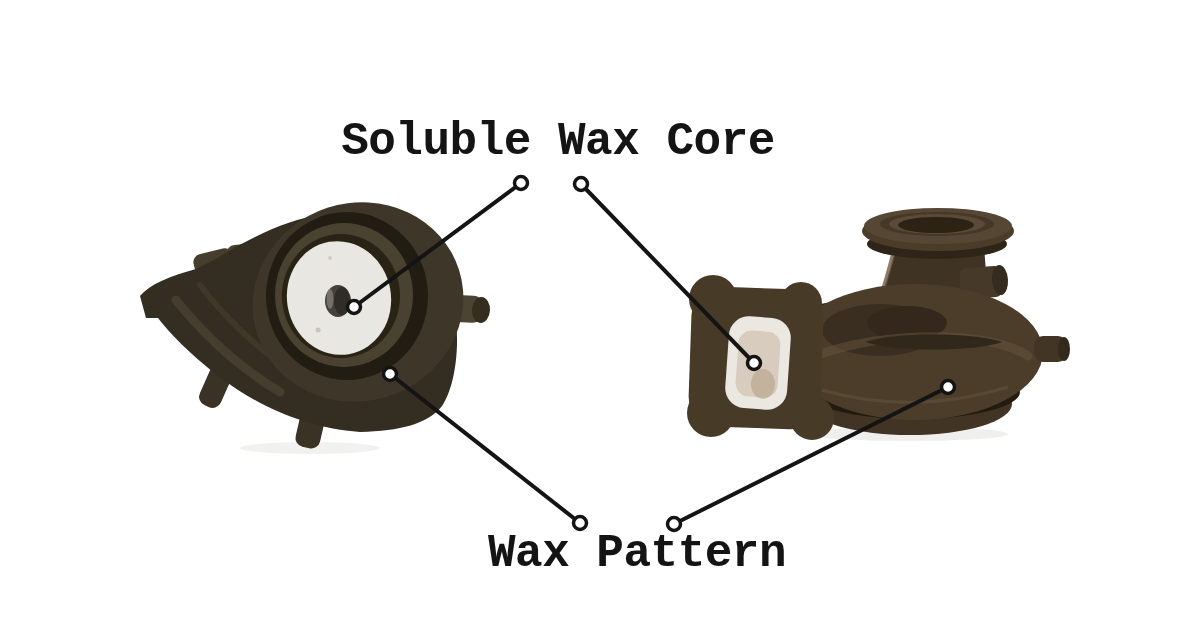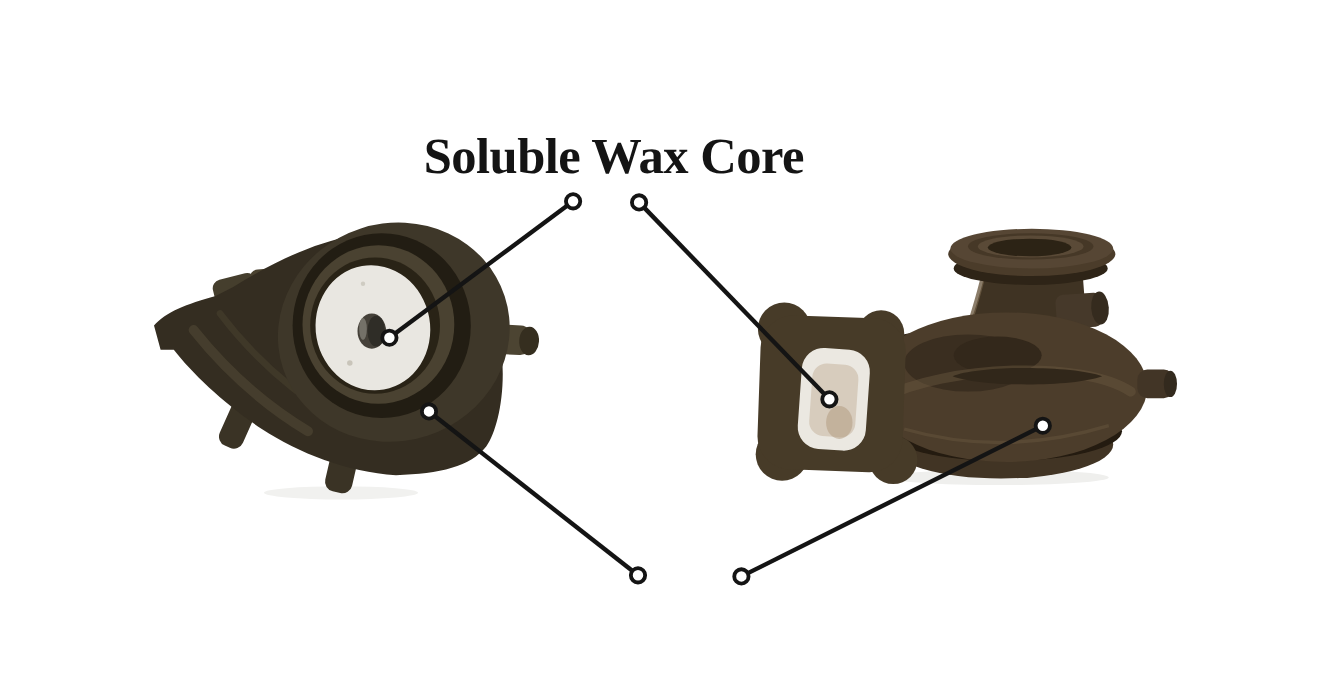--- a/index.html
+++ b/index.html
@@ -1,17 +1,17 @@
 <!DOCTYPE html>
 <html><head>
 <meta charset="utf-8">
 <style>
   html,body{margin:0;padding:0;background:#ffffff;}
   .stage{position:relative;width:1200px;height:628px;background:#ffffff;overflow:hidden;
-         font-family:Liberation Serif, serif;}
+         font-family:Liberation Mono, monospace;}
   .stage svg{position:absolute;left:0;top:0;}
   .callout-label{position:absolute;transform:translateX(-50%);white-space:nowrap;
          font-weight:700;font-size:46px;line-height:1;color:#141414;letter-spacing:-0.5px;}
   .label-top{left:558px;top:119px;}
   .label-bottom{left:637px;top:531px;}
 </style>
 </head>
 <body>
 
 <div class="stage">
@@ -116,13 +116,14 @@
         <line x1="580" y1="523" x2="390" y2="374" stroke="#141414" stroke-width="4"></line>
         <circle cx="580" cy="523" r="6.5" fill="#ffffff" stroke="#141414" stroke-width="3.5"></circle>
         <circle cx="390" cy="374" r="6.5" fill="#ffffff" stroke="#141414" stroke-width="3.5"></circle>
         <line x1="674" y1="524" x2="948" y2="387" stroke="#141414" stroke-width="4"></line>
         <circle cx="674" cy="524" r="6.5" fill="#ffffff" stroke="#141414" stroke-width="3.5"></circle>
         <circle cx="948" cy="387" r="6.5" fill="#ffffff" stroke="#141414" stroke-width="3.5"></circle>
       </g>
   </svg>
 
   <div class="callout-label label-top" style="color: rgb(20, 20, 20);">Soluble Wax Core</div>
+  <div class="callout-label label-bottom" style="color: rgb(20, 20, 20);">Wax Pattern</div>
 </div>
 
 </body></html>

